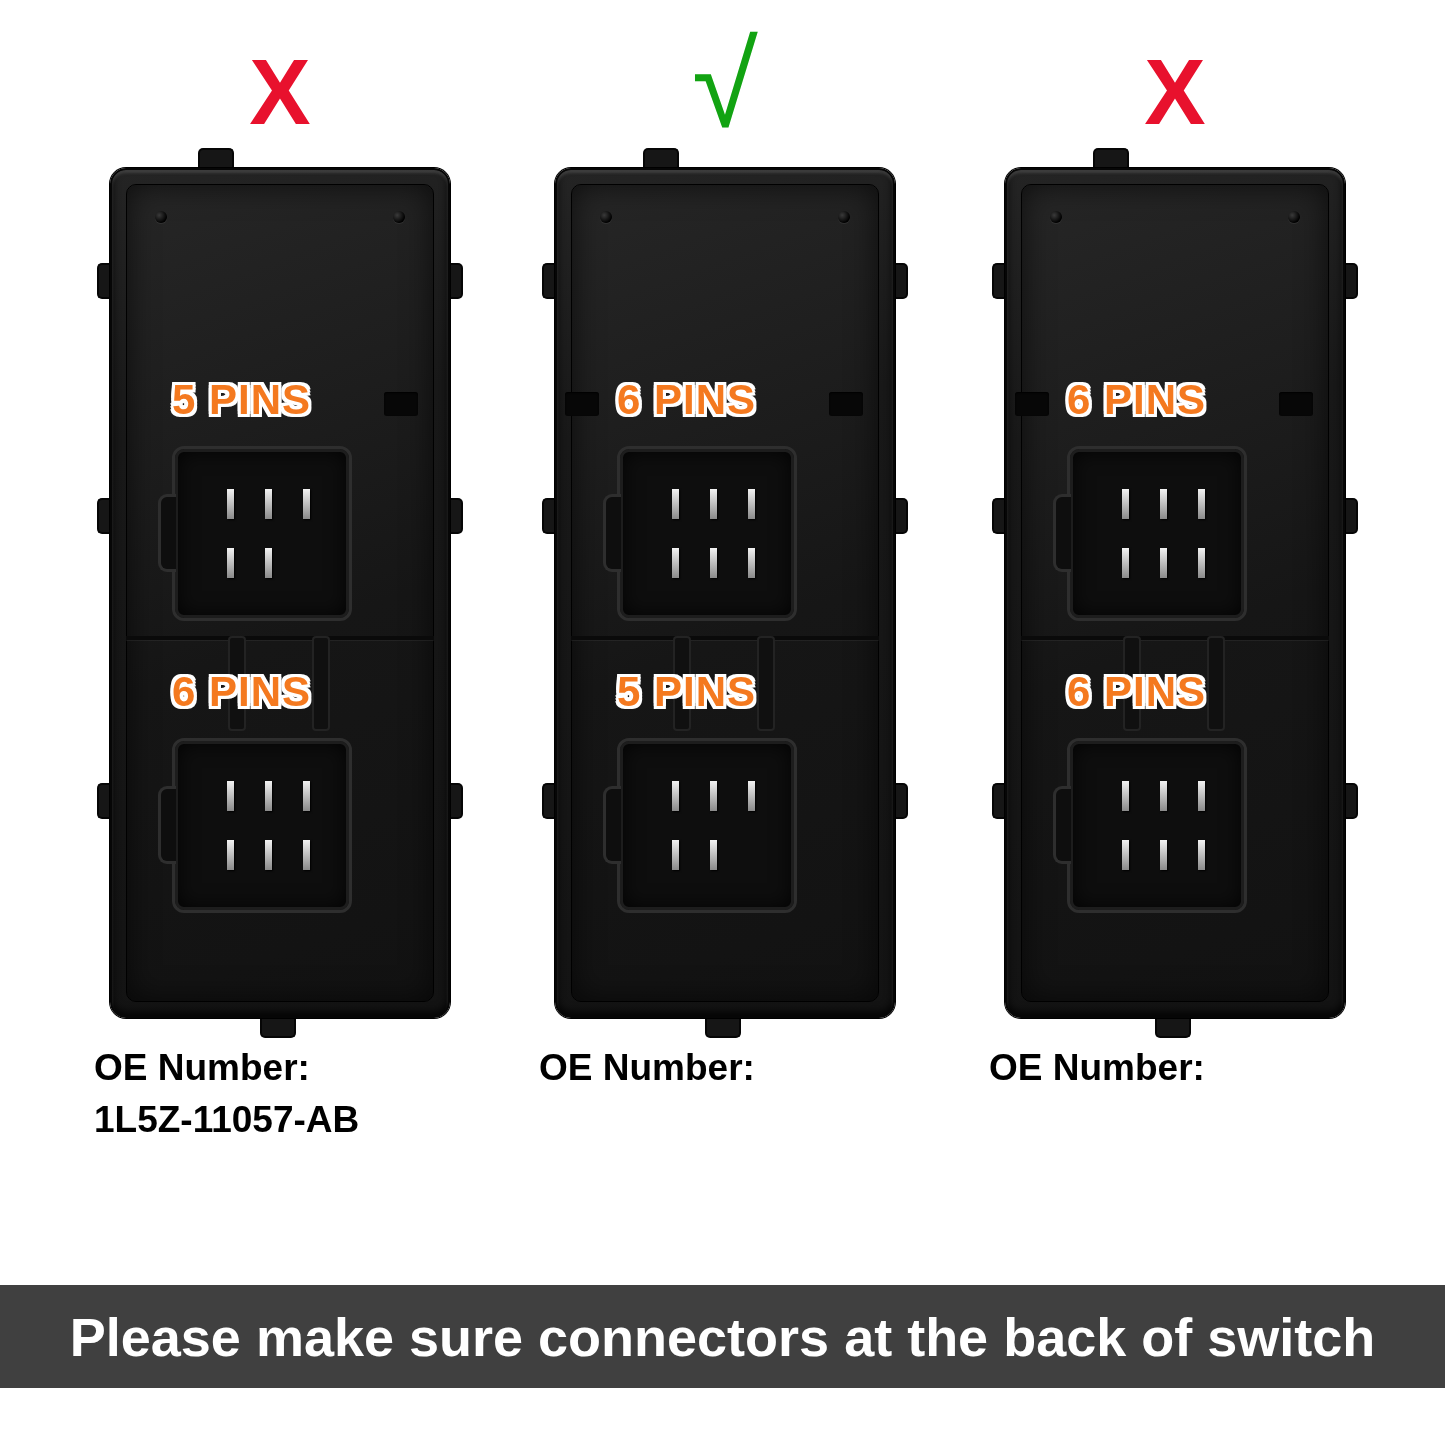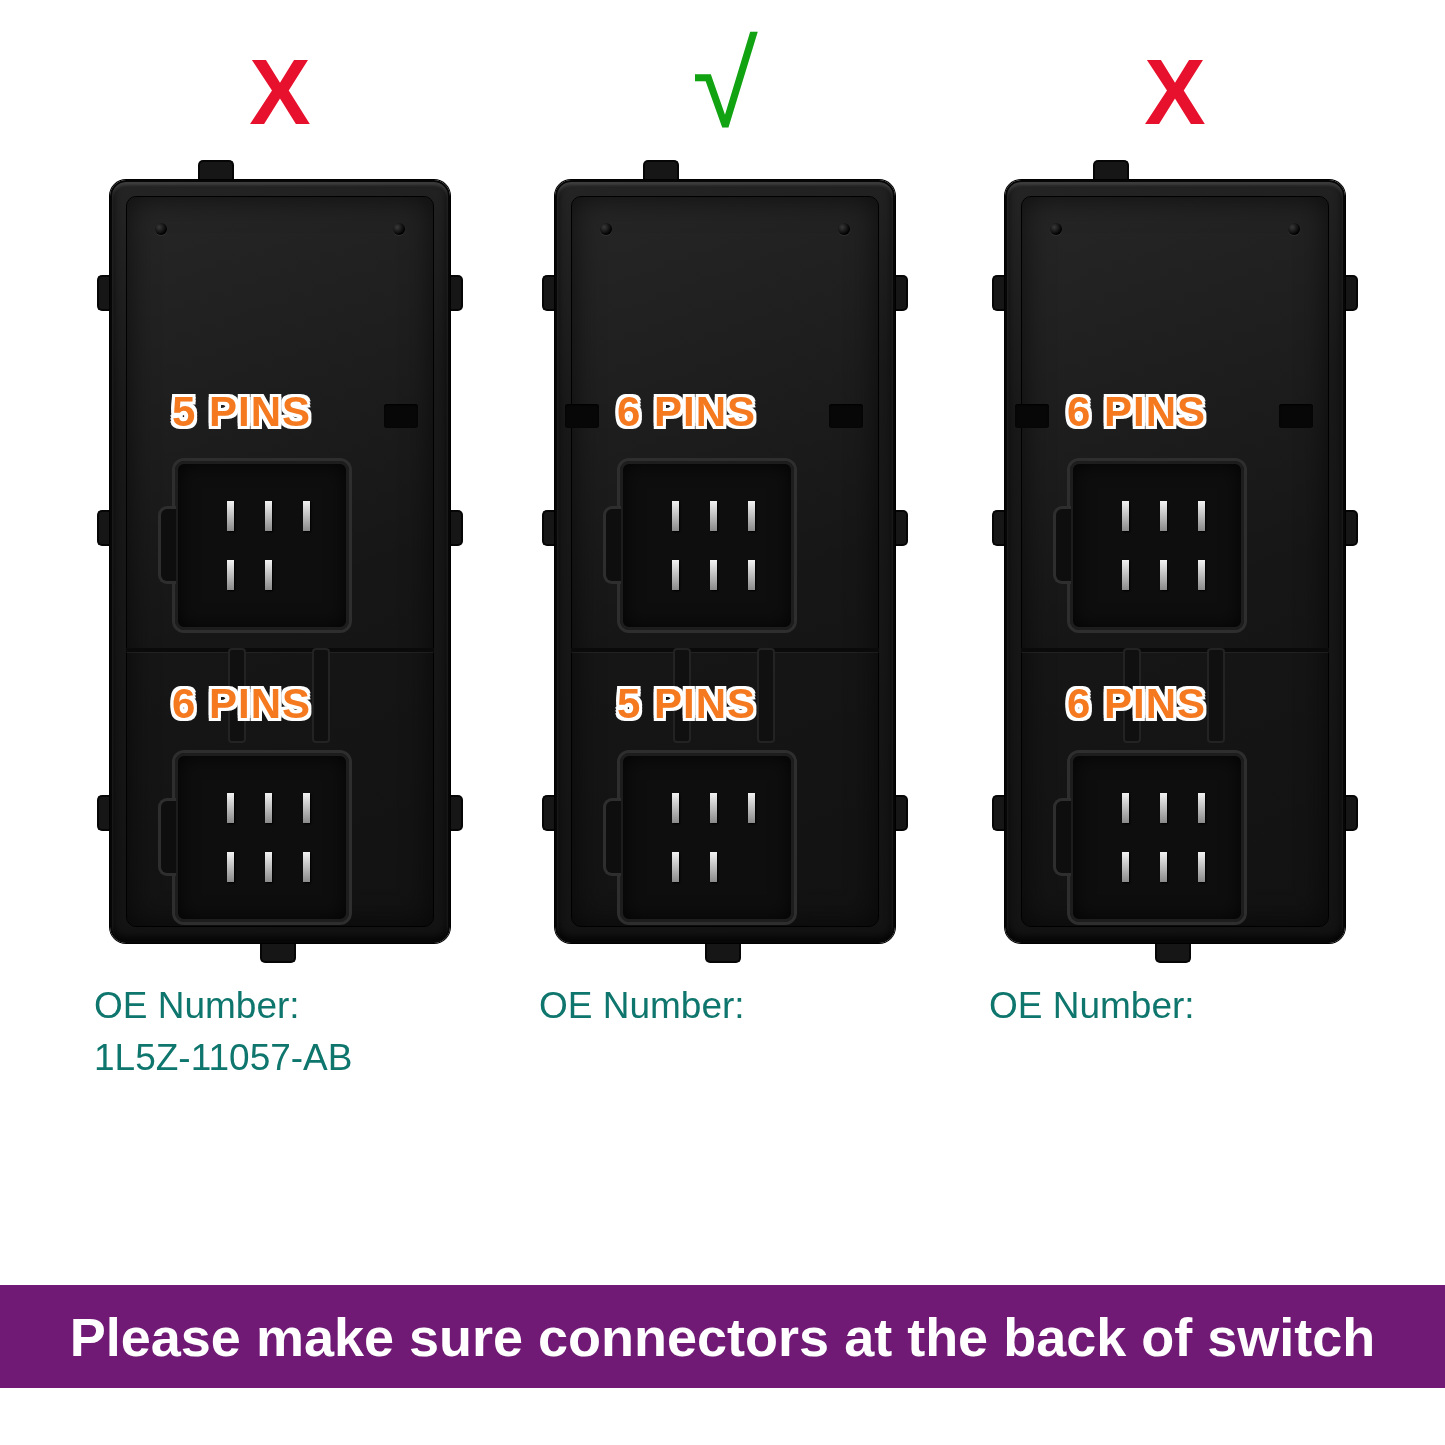--- a/index.html
+++ b/index.html
@@ -12,21 +12,21 @@
   .c1 { left:70px; }
   .c2 { left:515px; }
   .c3 { left:965px; }
 
   .verdict { height:124px; line-height:124px; text-align:center;
              font-weight:bold; font-size:92px; }
   .verdict.red   { color:#e8112d; }
   .verdict.green { color:#12a312; font-size:120px; font-weight:normal; line-height:110px; }
 
   
-  .switch { position:relative; width:340px; height:763px; margin:26px auto 0;text-decoration:underline; }
+  .switch { position:relative; width:340px; height:850px; margin:14px auto 0;text-decoration:underline; }
 
   .body { position:absolute; inset:0; border-radius:16px;
           background:linear-gradient(170deg,#242424 0%,#181818 30%,#131313 100%);
           border:2px solid #060606;
           box-shadow: inset 0 3px 3px rgba(255,255,255,0.14),
                       inset 0 -4px 8px rgba(0,0,0,0.85),
                       0 0 0 1px #000; }
 
   .tab { position:absolute; background:#161616; border:2px solid #060606; }
   .tab-top    { left:88px;  top:-20px;   width:36px; height:22px; border-radius:5px 5px 0 0; border-bottom:none; }
@@ -77,26 +77,26 @@
 
   .pin-label { position:absolute; left:62px; width:200px;
                font-size:42px; font-weight:bold; color:#f4791f; letter-spacing:1px;
                text-shadow:
                  -3px -3px 0 #fff, 3px -3px 0 #fff, -3px 3px 0 #fff, 3px 3px 0 #fff,
                  0 -3px 0 #fff, 0 3px 0 #fff, -3px 0 0 #fff, 3px 0 0 #fff; }
   .pin-label.lab-top { top:208px; }
   .pin-label.lab-bot { top:500px; }
 
   
-  .oe { margin-top:37px; padding-left:24px; font-size:37px; font-weight:normal;
-        color:#0f766e; line-height:1.4; }
+  .oe { margin-top:24px; padding-left:24px; font-size:37px; font-weight:bold;
+        color:#000000; line-height:1.4; }
 
   
   .banner { position:absolute; left:0; right:0; top:1285px; height:103px;
-            background:#701a75; display:flex; align-items:center; justify-content:center; }
+            background:#404040; display:flex; align-items:center; justify-content:center; }
   .banner-text { color:#ffffff; font-size:54px; font-weight:bold; white-space:nowrap; }
 </style>
 </head>
 <body>
 
 <div class="page">
 
   <section class="col c1">
     <div class="verdict red">X</div>
     <div class="switch">

